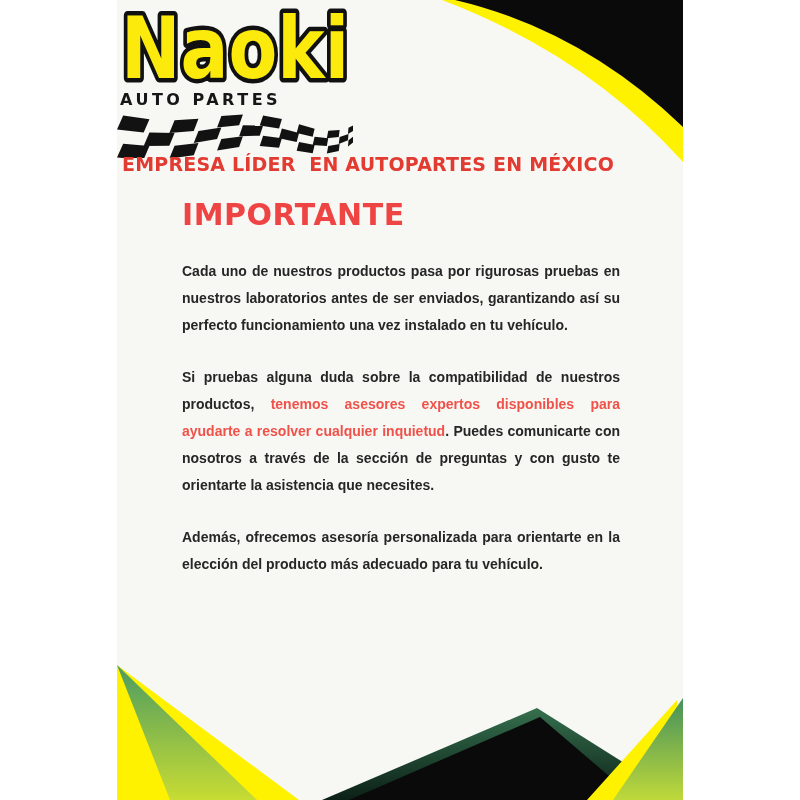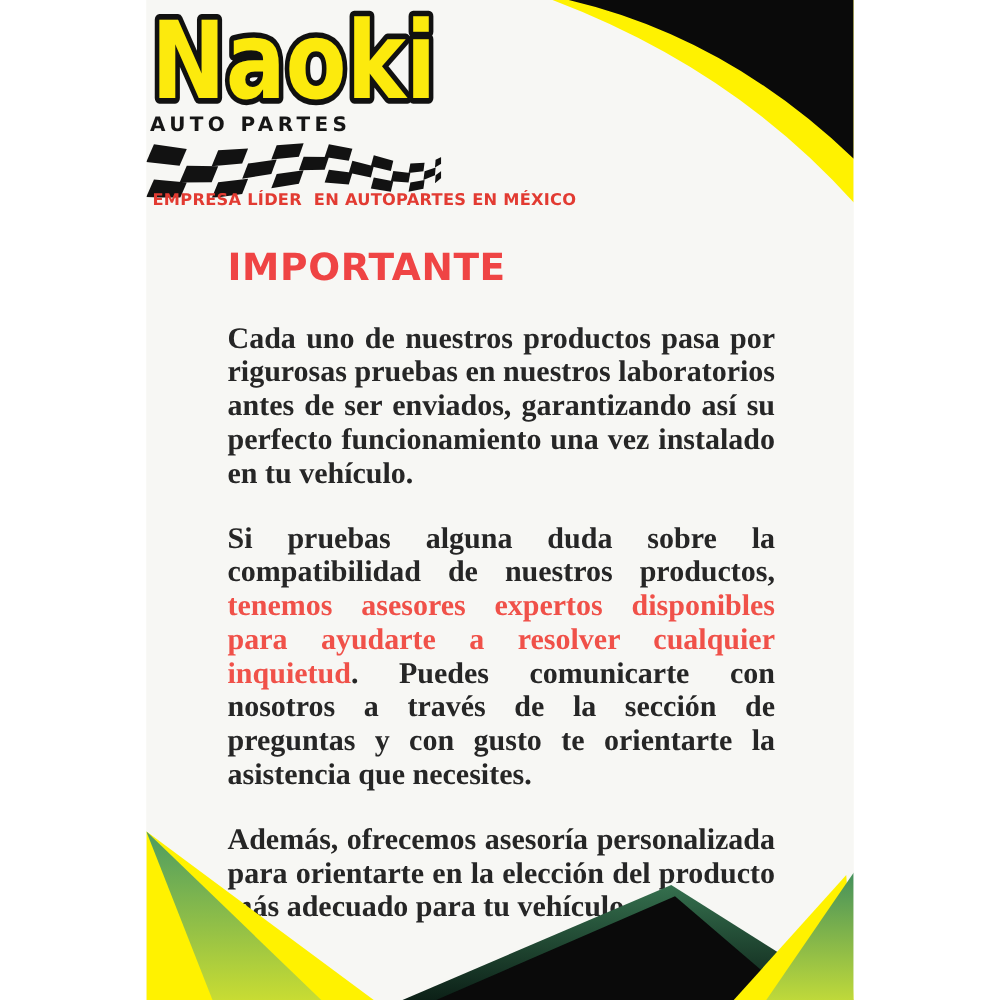--- a/index.html
+++ b/index.html
@@ -31,43 +31,43 @@
   .naoki-svg { position: absolute; left: 0; top: 2px; }
   .auto-partes {
     position: absolute; left: 3px; top: 90px;
     font-size: 16px; font-weight: 700; color: #161616;
     letter-spacing: 3.5px; white-space: nowrap;
     font-family: "DejaVu Sans", sans-serif;
   }
   .flag-svg { position: absolute; left: 0; top: 112px; }
   .tagline {
     position: absolute; left: 5px; top: 153px;
-    font-size: 13px; font-weight: 800; color: #e23b32;
+    font-size: 19px; font-weight: 800; color: #e23b32;
     letter-spacing: 0.2px; white-space: pre;
     font-family: "DejaVu Sans", sans-serif;
   }
   
   .corner-svg { position: absolute; top: 0; right: 0; pointer-events: none; }
   .footer-svg { position: absolute; bottom: 0; left: 0; pointer-events: none; }
   
   .main-text {
     position: absolute; left: 65px; top: 197px; width: 438px;
   }
   .main-title {
     margin: 0 0 26px 0;
     font-size: 30px; font-weight: 800; color: #ef4444;
     letter-spacing: 0.5px;
     font-family: "DejaVu Sans", sans-serif;
   }
   .body-par {
     margin: 0 0 25px 0;
-    font-size: 24px; line-height: 27px; font-weight: 700;
+    font-size: 14px; line-height: 27px; font-weight: 700;
     color: #262626;
     text-align: justify;
-    font-family: Liberation Serif, serif;
+    font-family: Liberation Sans, sans-serif;
   }
   .accent { color: #f05149; }
 </style>
 </head>
 <body>
 
 <div class="canvas">
   <div class="card">
 
     <svg class="corner-svg" width="566" height="175" viewBox="0 0 566 175">

